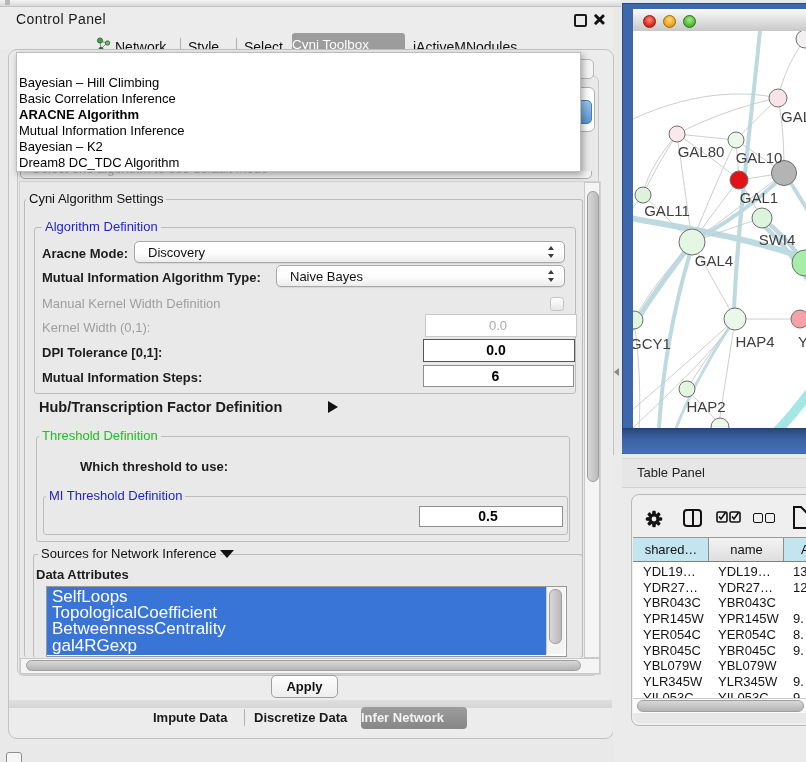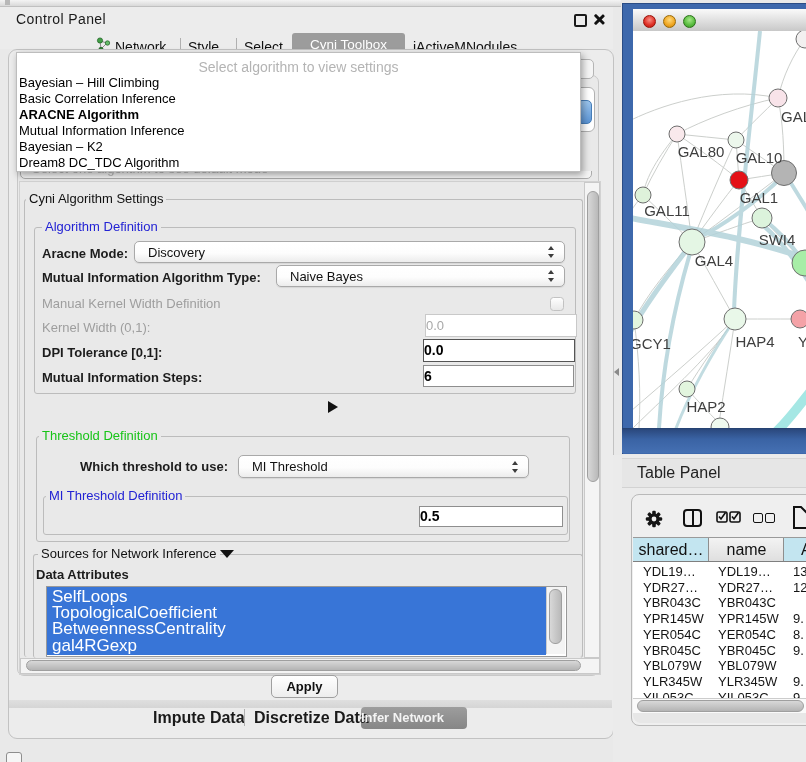--- a/index.html
+++ b/index.html
@@ -1,27 +1,27 @@
 <!DOCTYPE html>
 <html><head><meta charset="utf-8"><style>
 html,body{margin:0;padding:0}
 #page{position:relative;width:806px;height:762px;background:#e9e9e9;font-family:"Liberation Sans",sans-serif;overflow:hidden;color:#111}
 .abs{position:absolute}
 .b{font-weight:bold}
-.t13{font-size:16px;line-height:16px;white-space:nowrap}
+.t13{font-size:13px;line-height:16px;white-space:nowrap}
 .lbl{position:absolute;font-size:13px;font-weight:bold;color:#1c1c1c;white-space:nowrap}
 .lblg{position:absolute;font-size:13px;font-weight:normal;color:#9e9e9e;white-space:nowrap}
 .fs{position:absolute;border:1px solid #bcbcbc;border-radius:3px}
 .leg{position:absolute;background:#e9e9e9;padding:0 3px;font-size:13px;line-height:14px;white-space:nowrap}
 .combo{position:absolute;border:1px solid #a9a9a9;border-radius:5px;background:linear-gradient(#ffffff 0%,#fdfdfd 55%,#ececec 100%);box-shadow:0 1px 1px rgba(0,0,0,0.08)}
 .ctxt{position:absolute;left:13px;top:3px;font-size:13px;color:#111;white-space:nowrap}
 .arrs{position:absolute;right:8px;top:50%;margin-top:-6px;width:8px;height:12px}
 .up{position:absolute;left:0;top:0;width:0;height:0;border-left:3.5px solid transparent;border-right:3.5px solid transparent;border-bottom:4.5px solid #3c3c3c}
 .dn{position:absolute;left:0;bottom:0;width:0;height:0;border-left:3.5px solid transparent;border-right:3.5px solid transparent;border-top:4.5px solid #3c3c3c}
-.tf{position:absolute;background:#fff;font-size:13px;text-align:left;padding-right:6px;white-space:nowrap}
+.tf{position:absolute;background:#fff;font-size:13px;text-align:center;padding-right:6px;white-space:nowrap}
 .sb{position:absolute;background:#f4f4f4}
 .thumb{position:absolute;background:linear-gradient(90deg,#d8d8d8,#b9b9b9);border:1px solid #9f9f9f;border-radius:6px}
 .thumbh{position:absolute;background:linear-gradient(#d8d8d8,#b4b4b4);border:1px solid #9f9f9f;border-radius:6px}
 .sep{position:absolute;width:1px;background:#b0b0b0}
 </style></head><body>
 <div id="page">
 
 <div class="abs" style="left:0;top:0;width:621px;height:6px;background:linear-gradient(#f4f4f4,#d9d9d9);border-bottom:1px solid #c0c0c0"></div>
 <div class="abs" style="left:5px;top:0;width:5px;height:5px;background:#b8b8b8"></div>
 <div class="abs" style="left:0;top:7px;width:613px;height:42px;background:#ececec"></div>
@@ -37,21 +37,21 @@
  <path d="M4,4 L11,6 M4,4 L5,12 M11,6 L5,12" stroke="#8a8a8a" stroke-width="1"></path>
  <circle cx="4" cy="3.5" r="2.6" fill="#43a047" stroke="#1b5e20" stroke-width="0.7"></circle>
  <circle cx="11.5" cy="6" r="2.2" fill="#66bb6a" stroke="#1b5e20" stroke-width="0.7"></circle>
  <circle cx="5" cy="12.5" r="2.2" fill="#2e7d32" stroke="#1b5e20" stroke-width="0.7"></circle>
 </svg>
 <div class="abs" style="left:115px;top:39px;color:#111;font-size:14px;white-space:nowrap">Network</div>
 <div class="sep" style="left:180px;top:38px;height:14px"></div>
 <div class="abs" style="left:188px;top:39px;color:#111;font-size:14px;white-space:nowrap">Style</div>
 <div class="sep" style="left:236px;top:38px;height:14px"></div>
 <div class="abs" style="left:244px;top:39px;color:#111;font-size:14px;white-space:nowrap">Select</div>
-<div class="abs" style="left:292px;top:33px;width:113px;height:24px;line-height:24px;text-align:center;font-size:13.5px;color:#fff">Cyni Toolbox</div>
+<div class="abs" style="left:292px;top:33px;width:113px;height:24px;line-height:24px;font-size:13.5px;color:#fff">Cyni Toolbox</div>
 <div class="abs" style="left:413px;top:39px;color:#111;font-size:14px;white-space:nowrap">jActiveMNodules</div>
 
 <div class="abs" style="left:8px;top:49px;width:604px;height:688px;background:#ececec;border:1px solid #c2c2c2;border-radius:9px"></div>
 <div class="abs" style="left:17px;top:75px;width:580px;height:599px;background:#e9e9e9;border:1px solid #c8c8c8;border-radius:7px"></div>
 
 <div class="abs" style="left:556px;top:59px;width:36px;height:18px;background:#f5f5f5;border:1px solid #b5b5b5;border-radius:5px"></div>
 <div class="abs" style="left:556px;top:87px;width:37px;height:43px;background:#fff;border:1px solid #b2b2b2;border-radius:6px"></div>
 <div class="abs" style="left:577px;top:100px;width:13px;height:22px;background:linear-gradient(#9cc6ee,#5b94d5);border:1px solid #477eb8;border-radius:5px"></div>
 
 <div class="abs" style="left:20px;top:171px;width:572px;height:8px;overflow:hidden">
@@ -89,33 +89,27 @@
 
 <div class="lblg" style="left:42px;top:320px">Kernel Width (0,1):</div>
 <div class="tf" style="left:425px;top:314px;width:144px;height:21px;line-height:21px;border:1px solid #c9c9c9;color:#a8a8a8">0.0</div>
 
 <div class="lbl" style="left:42px;top:345px">DPI Tolerance [0,1]:</div>
 <div class="tf" style="left:423px;top:339px;width:144px;height:21px;line-height:21px;border:1.5px solid #555;color:#000;font-size:14px;font-weight:bold">0.0</div>
 
 <div class="lbl" style="left:42px;top:370px">Mutual Information Steps:</div>
 <div class="tf" style="left:423px;top:365px;width:143px;height:20px;line-height:20px;border:1px solid #8e8e8e;color:#000;font-size:14px;font-weight:bold">6</div>
 
+<div class="abs" style="left:39px;top:399px;font-size:14.5px;font-weight:bold;color:#1c1c1c;white-space:nowrap">Hub/Transcription Factor Definition</div>
 <div class="abs" style="left:328px;top:401px;width:0;height:0;border-top:6px solid transparent;border-bottom:6px solid transparent;border-left:10px solid #111"></div>
 
 <div class="fs" style="left:36px;top:436px;width:532px;height:104px"></div>
 <div class="leg" style="left:39px;top:429px;color:#17c417">Threshold Definition</div>
 
 <div class="lbl" style="left:80px;top:459px">Which threshold to use:</div>
-<div class="combo" style="left:238px;top:455px;width:289px;height:21px">
-      <div class="ctxt">MI Threshold</div>
-      <div class="arrs">
-        <div class="up"></div>
-        <div class="dn"></div>
-      </div>
-    </div>
 
 <div class="fs" style="left:43px;top:496px;width:523px;height:37px"></div>
 <div class="leg" style="left:46px;top:489px;color:#2222d4">MI Threshold Definition</div>
 <div class="tf" style="left:419px;top:506px;width:136px;height:19px;line-height:19px;border:1px solid #8e8e8e;color:#000;font-size:14px;font-weight:bold">0.5</div>
 
 <div class="fs" style="left:33px;top:554px;width:548px;height:103px;border-bottom:none"></div>
 <div class="leg" style="left:38px;top:547px;color:#111">Sources for Network Inference</div>
 <div class="abs" style="left:220px;top:550px;width:0;height:0;border-left:7px solid transparent;border-right:7px solid transparent;border-top:8px solid #111"></div>
 <div class="lbl" style="left:36px;top:567px">Data Attributes</div>
 
@@ -136,21 +130,20 @@
 <div class="abs t13 b" style="left:153px;top:710px;color:#1a1a1a">Impute Data</div>
 <div class="sep" style="left:244px;top:709px;height:17px"></div>
 <div class="abs t13 b" style="left:254px;top:710px;color:#1a1a1a">Discretize Data</div>
 <div class="abs" style="left:361px;top:707px;width:106px;height:22px;line-height:22px;font-size:13px;font-weight:bold;color:#f4f4f4">Infer Network</div>
 
 <div class="abs" style="left:614px;top:368px;width:0;height:0;border-top:4px solid transparent;border-bottom:4px solid transparent;border-right:5px solid #8a8a8a"></div>
 
 <div class="abs" style="left:6px;top:752px;width:14px;height:14px;background:#f6f6f6;border:1px solid #8e8e8e;border-radius:3px"></div>
 
 <div class="abs" style="left:16px;top:52px;width:563px;height:118px;background:#fff;border:1px solid #bdbdbd;box-shadow:2px 3px 7px rgba(0,0,0,0.35)">
-  <div class="abs" style="left:0;top:6px;width:100%;text-align:center;font-size:14px;color:#b4b4b4;white-space:nowrap">Select algorithm to view settings</div>
   <div class="abs" style="left:2px;top:22px;font-size:13px;line-height:15.9px;color:#000;white-space:nowrap">Bayesian – Hill Climbing<br>Basic Correlation Inference<br><span class="b">ARACNE Algorithm</span><br>Mutual Information Inference<br>Bayesian – K2<br>Dream8 DC_TDC Algorithm</div>
 </div>
 
 <div class="abs" style="left:622px;top:3px;width:184px;height:450px;background:#3d68ac;border-left:1px solid #2a4c85;border-top:1px solid #2a4c85"></div>
 <div class="abs" style="left:633px;top:9px;width:173px;height:22px;background:linear-gradient(#fafafa,#c8c8c8);border-bottom:1px solid #8e8e8e"></div>
 <div class="abs" style="left:643px;top:15px;width:11px;height:11px;border-radius:50%;background:radial-gradient(circle at 50% 35%,#f98d84,#dd2e24 60%,#b01b12);border:0.5px solid #9a1208"></div>
 <div class="abs" style="left:663px;top:15px;width:11px;height:11px;border-radius:50%;background:radial-gradient(circle at 50% 35%,#ffd97a,#efa520 60%,#c57f0e);border:0.5px solid #9a6a06"></div>
 <div class="abs" style="left:683px;top:15px;width:11px;height:11px;border-radius:50%;background:radial-gradient(circle at 50% 35%,#a5e887,#57bb3e 60%,#3a9327);border:0.5px solid #2a7218"></div>
 
 <div class="abs" style="left:622px;top:428px;width:184px;height:25px;background:linear-gradient(#24406e 0%,#2c4a80 8%,#3a63a4 45%,#4570b3 100%)"></div>

